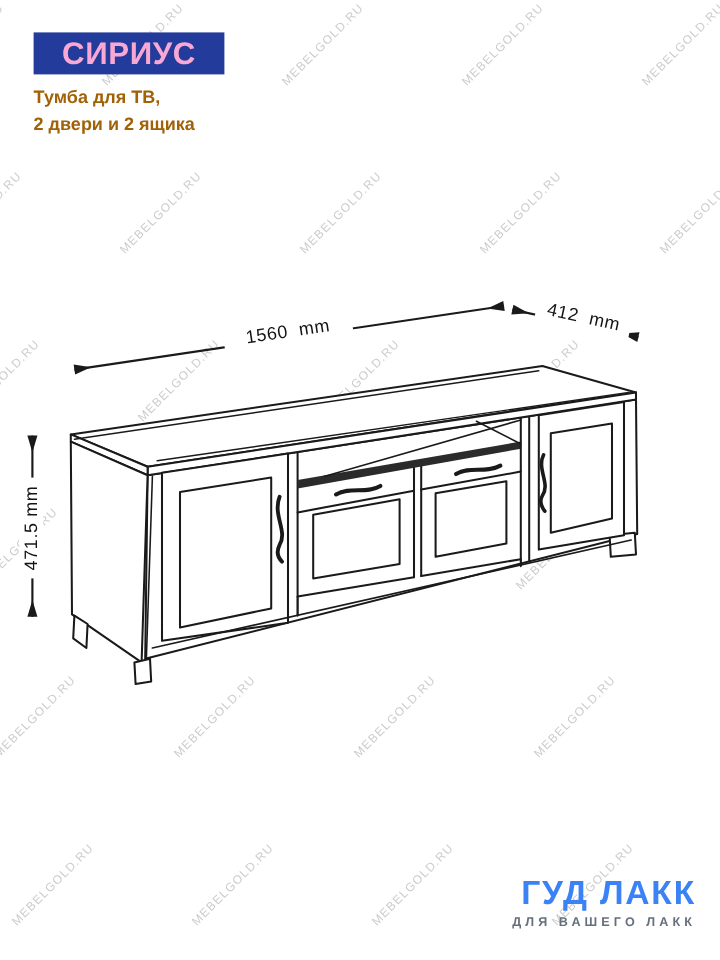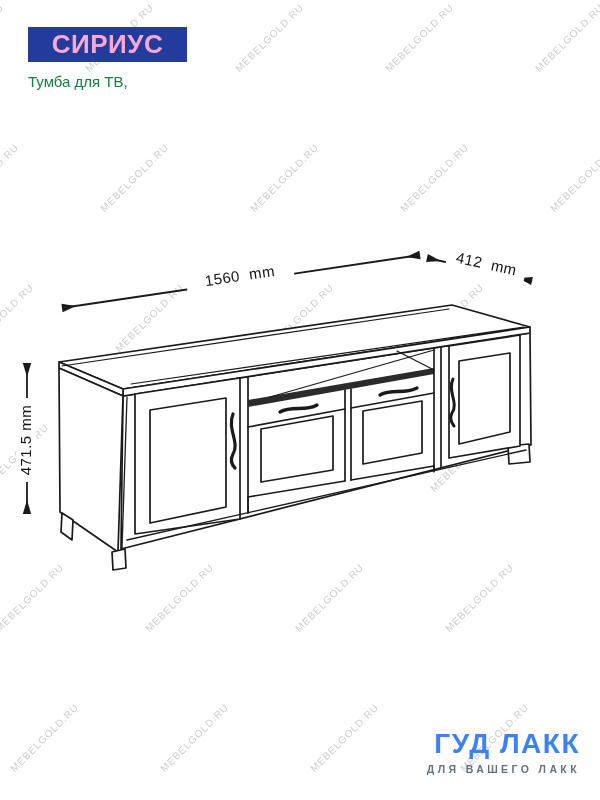--- a/index.html
+++ b/index.html
@@ -16,21 +16,21 @@
   #drawing-svg{position:absolute;left:0;top:0;z-index:2;}
   svg text{white-space:pre;}
   .dim-text{font-size:15px;fill:#141414;text-anchor:middle;letter-spacing:.5px;}
   #title-box{
     position:absolute;left:28px;top:27px;width:159px;height:35px;z-index:3;
     background:#233c9b;color:#f9a8d4;display:flex;align-items:center;justify-content:center;
     font-weight:bold;font-size:26px;letter-spacing:.5px;
   }
   #subtitle{
     position:absolute;left:28px;top:71px;z-index:3;
-    font-weight:normal;font-size:15px;color:#15803d;line-height:22px;
+    font-weight:bold;font-size:15px;color:#a16207;line-height:22px;
   }
   #brand{
     position:absolute;right:20px;top:729px;z-index:3;text-align:right;
   }
   #brand .logo{
     font-weight:bold;font-size:28px;color:#3b82f6;letter-spacing:1.5px;line-height:30px;
   }
   #brand .tagline{
     margin-top:4px;font-size:10.5px;color:#66707c;letter-spacing:3.4px;font-weight:bold;
   }
@@ -171,18 +171,19 @@
       <text class="dim-text" y="4" stroke="none">471.5 mm</text>
     </g>
   </g>
 </svg>
 
 <div id="title-box">
   <span>СИРИУС</span>
 </div>
 <div id="subtitle">
   <div>Тумба для ТВ,</div>
+  <div>2 двери и 2 ящика</div>
 </div>
 
 <div id="brand">
   <div class="logo">ГУД ЛАКК</div>
   <div class="tagline">ДЛЯ ВАШЕГО ЛАКК</div>
 </div>
 
 </body></html>

